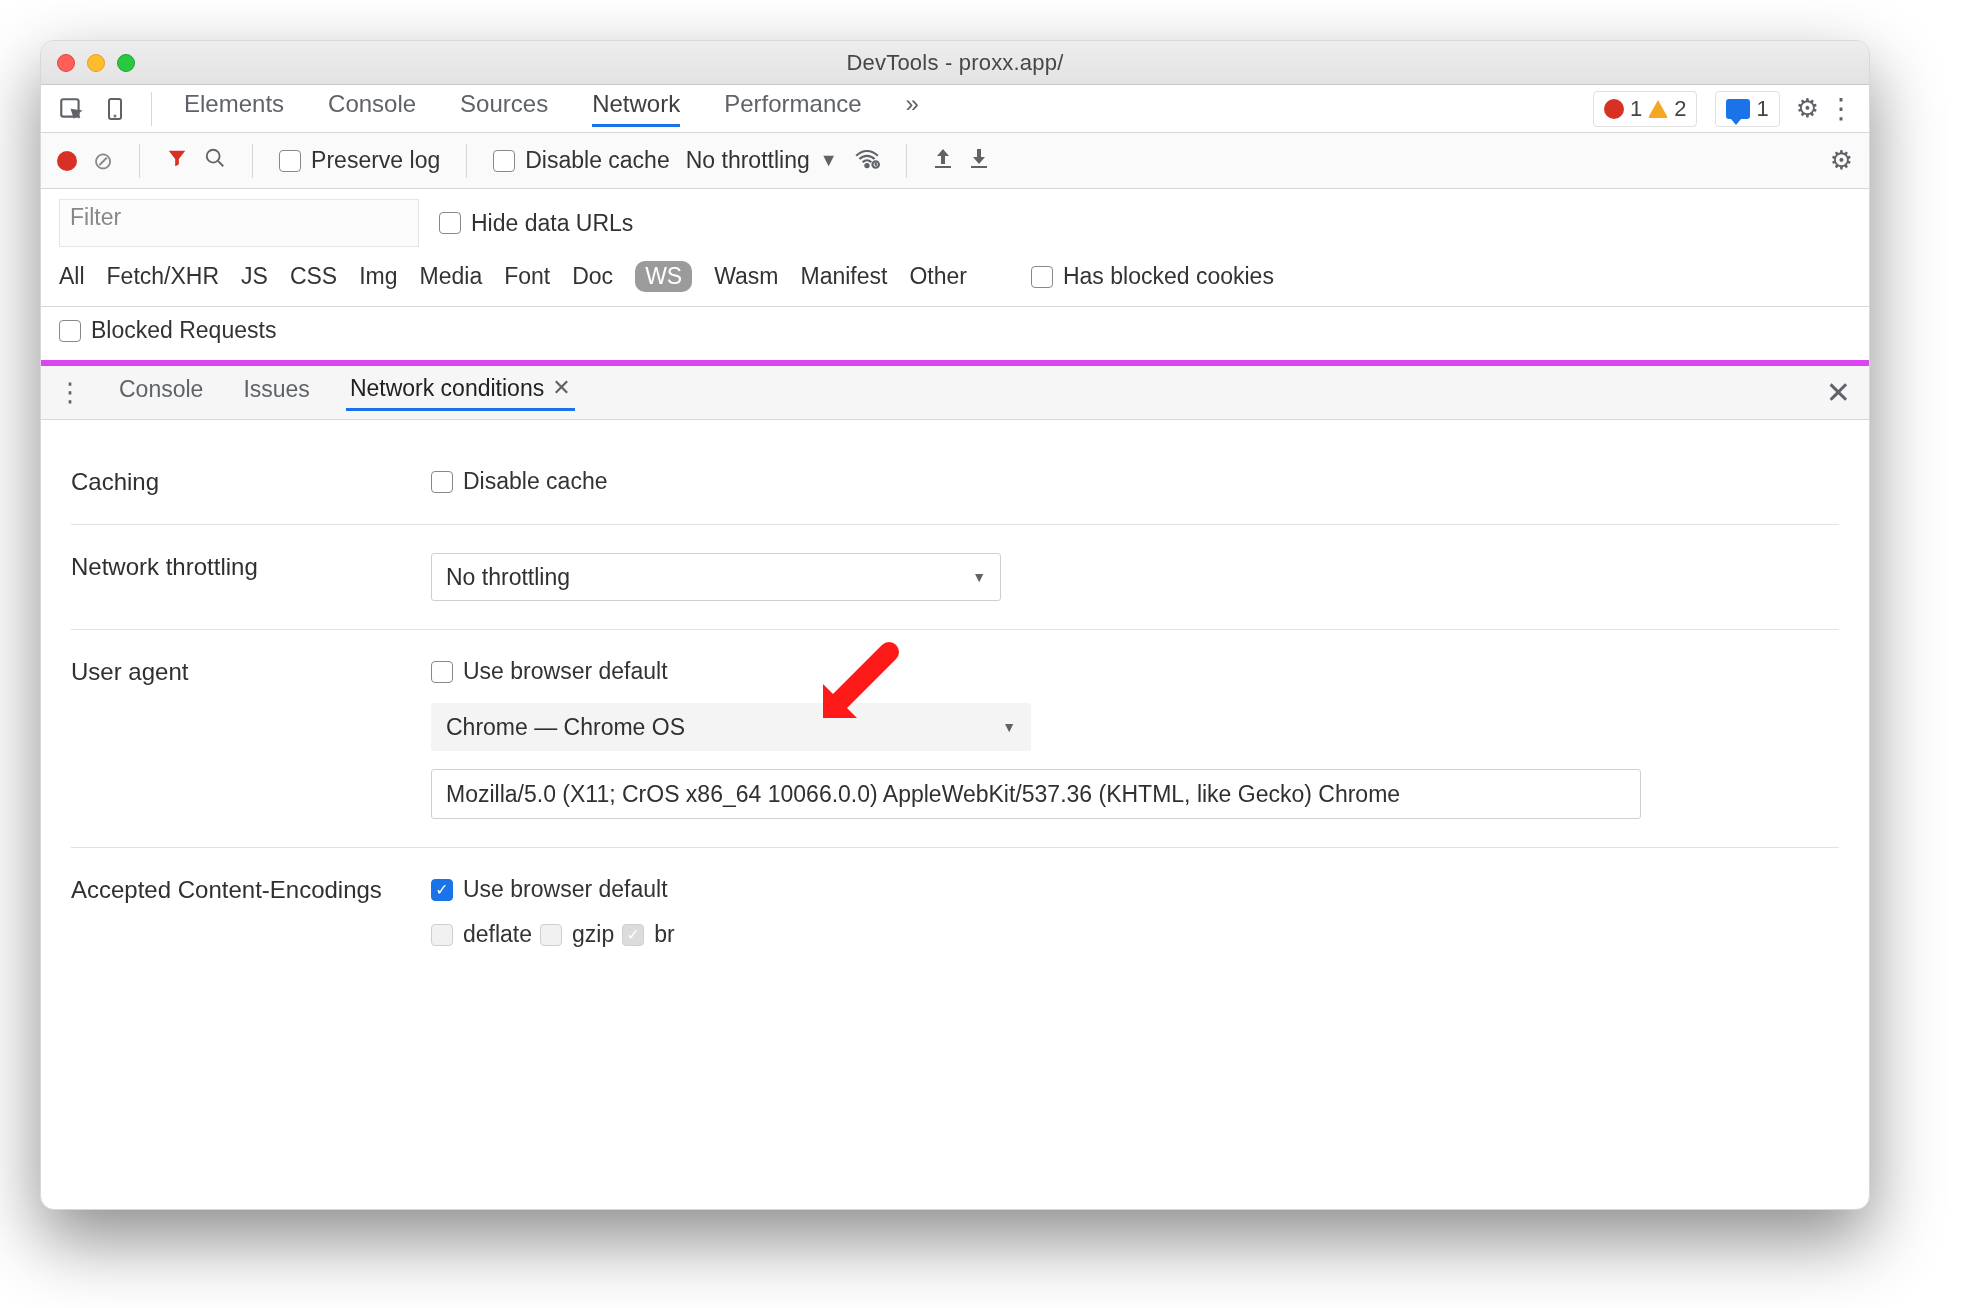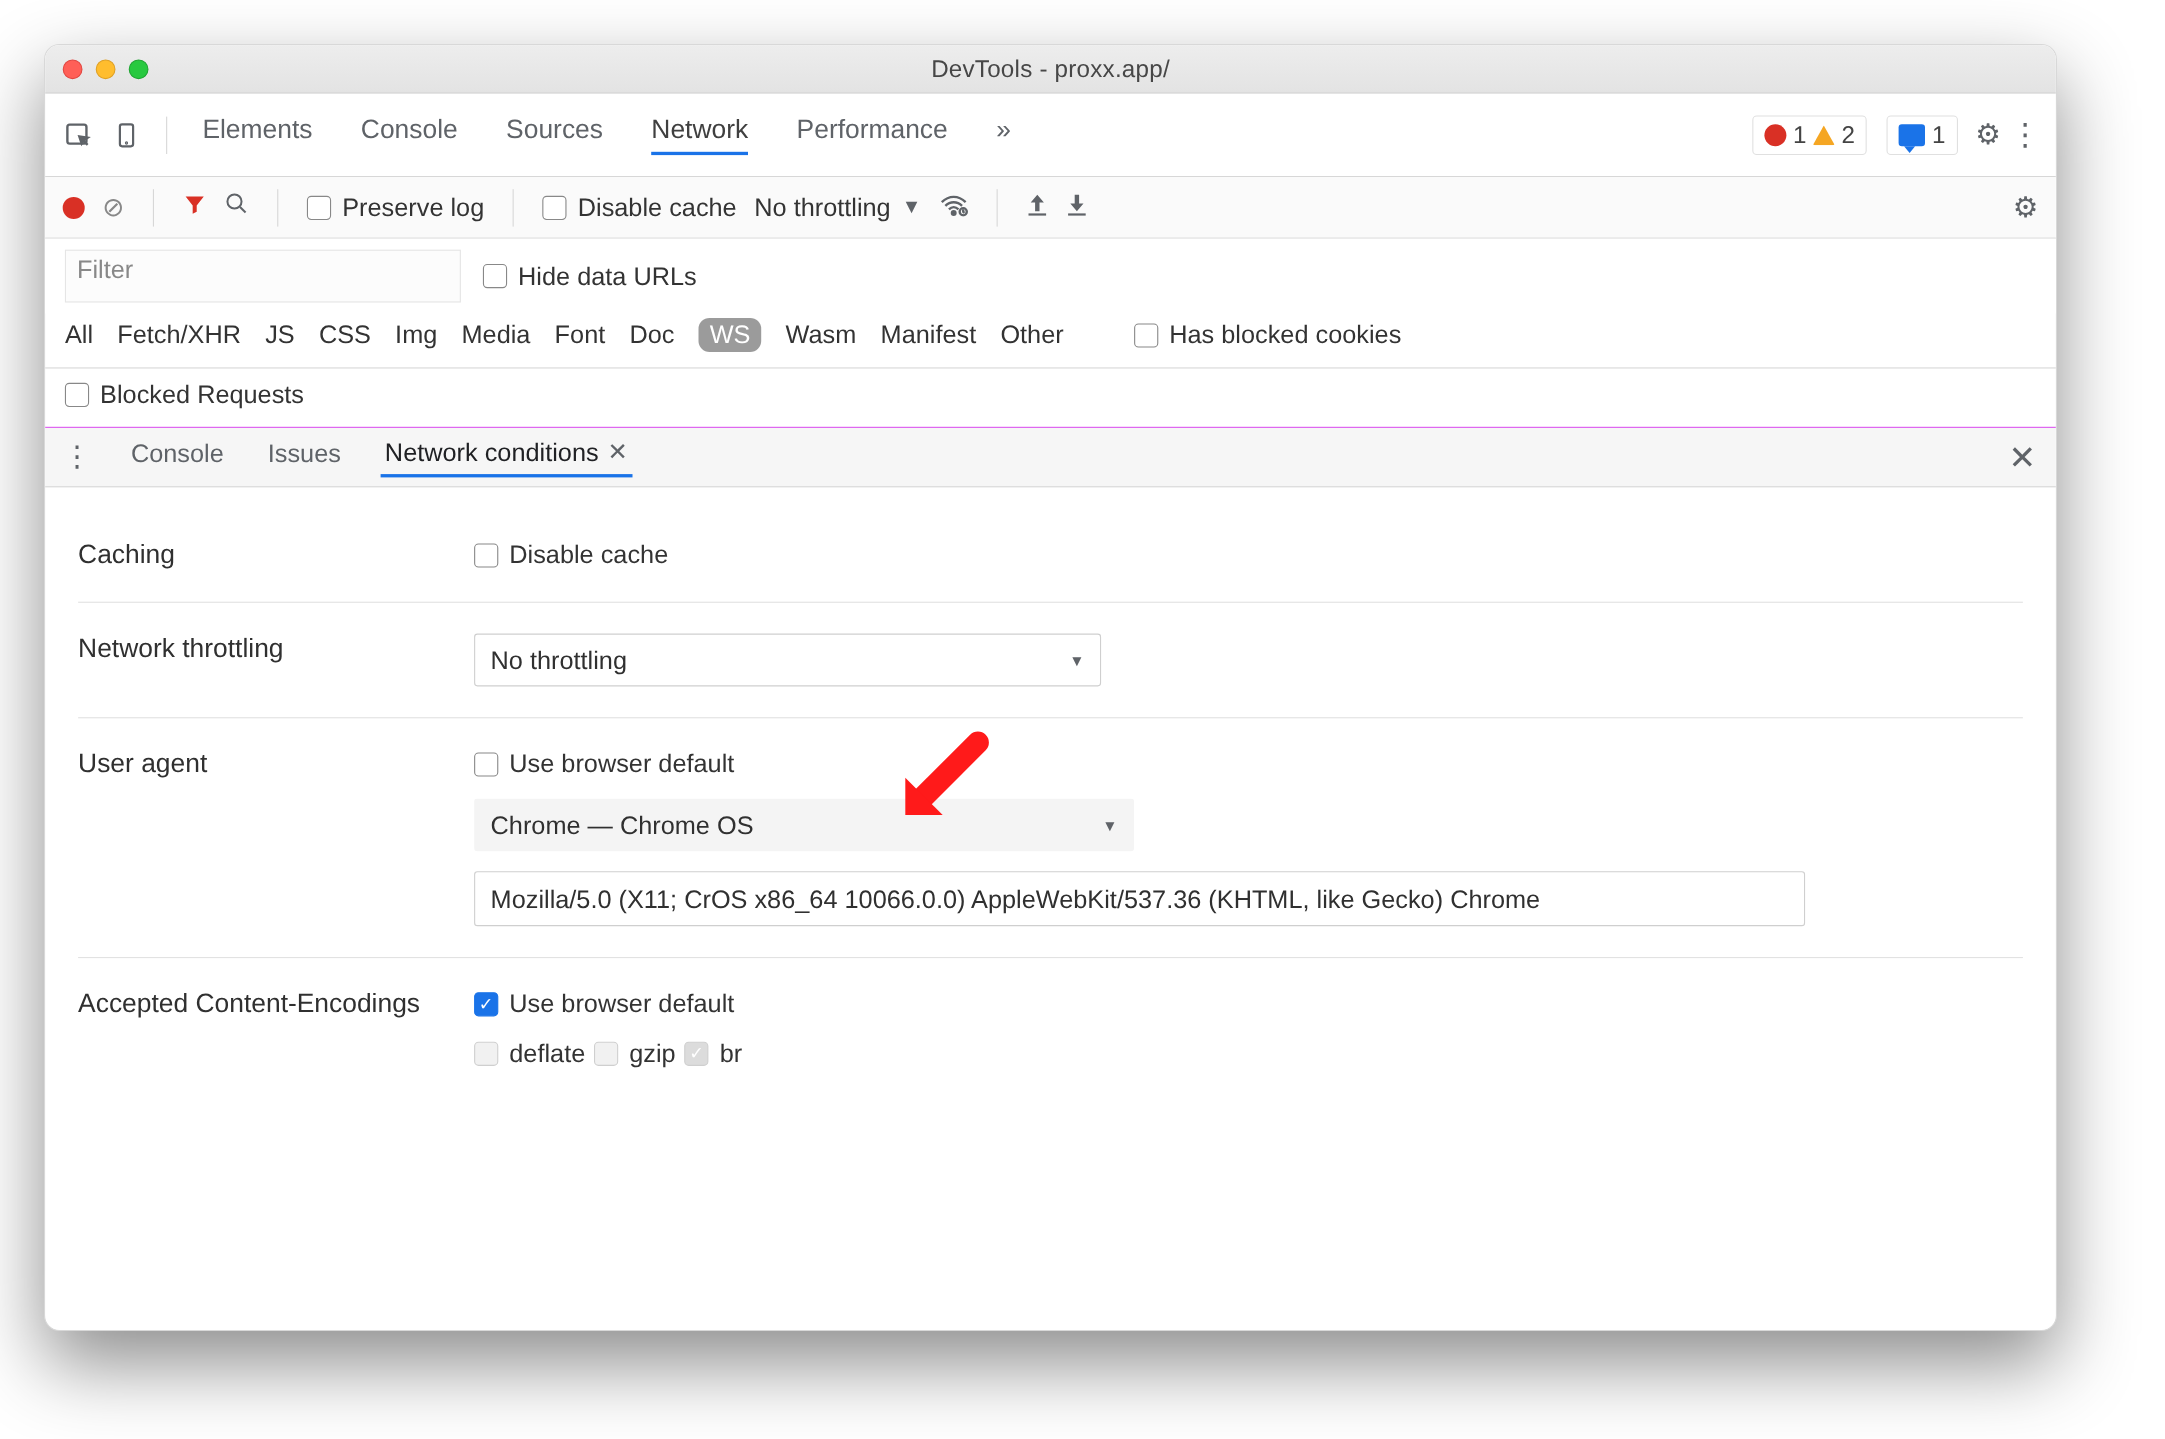--- a/index.html
+++ b/index.html
@@ -35,21 +35,21 @@
     padding: 0 16px;
   }
   .traffic { display: flex; gap: 12px; }
   .tl { width: 18px; height: 18px; border-radius: 50%; }
   .tl.red { background:#ff5f57; border:1px solid #e24640;}
   .tl.yellow { background:#ffbd2e; border:1px solid #dfa024;}
   .tl.green { background:#28c940; border:1px solid #1fa532;}
   .title { position:absolute; left:0; right:0; text-align:center; font-size:22px; color:#474747; letter-spacing:.2px;}
   
   .tabbar {
-    height: 76px;
+    height: 48px;
     border-bottom: 1px solid #d7d7d7;
     display: flex;
     align-items: center;
     padding: 0 12px;
     gap: 8px;
   }
   .tb-icon { width:36px; height:36px; display:flex; align-items:center; justify-content:center; color:#5f6368; }
   .vsep { width:1px; height:34px; background:#d7d7d7; margin:0 10px; }
   .tabs { display:flex; gap:44px; margin-left:14px; }
   .tab { font-size:24px; color:#5f6368; padding-bottom:6px; cursor:pointer;}
@@ -84,21 +84,21 @@
   .arrow-up,.arrow-down { font-size:22px; color:#5f6368;}
   
   .filterrow {
     display:flex; align-items:center; gap:20px; padding:10px 18px; border-bottom:none;
     background:#fff;
   }
   .filterbox { width:360px; height:48px; background:#fcfcfc; border:1px solid #e5e5e5; font-size:23px; padding:4px 10px; color:#888;}
   .typerow { display:flex; align-items:center; gap:22px; padding:4px 18px 14px 18px; font-size:23px; color:#333; flex-wrap:wrap; border-bottom:1px solid #d7d7d7;}
   .typechip { cursor:pointer;}
   .typechip.active { background:#9b9b9b; color:#fff; padding:2px 10px; border-radius:10px;text-align:right;}
-  .blockedrow { display:flex; align-items:center; gap:12px; padding:10px 18px 16px 18px; font-size:23px; color:#333; border-bottom:1px solid #d946ef;}
+  .blockedrow { display:flex; align-items:center; gap:12px; padding:10px 18px 16px 18px; font-size:23px; color:#333; border-bottom:6px solid #d946ef;}
   
   .drawer {
     height: 54px;
     border-bottom: 1px solid #d7d7d7;
     display:flex; align-items:center; padding:0 16px; gap:32px; background:#f6f6f6;
     position:relative;
   }
   .drawer .kebab { font-size:26px; color:#5f6368;}
   .drawer .dtab { font-size:23px; color:#5f6368; cursor:pointer; display:flex; align-items:center; gap:8px; padding:0 4px 6px 4px;}
   .drawer .dtab.active { color:#202124; border-bottom:3px solid #1a73e8;}

